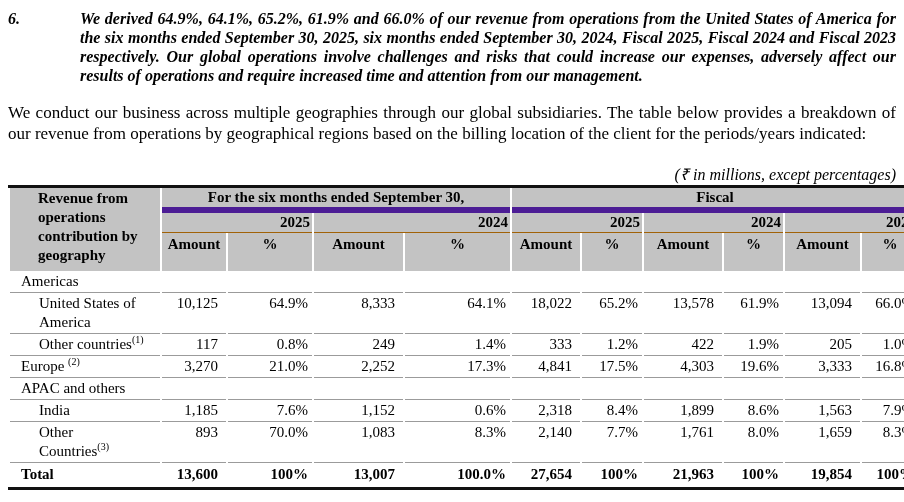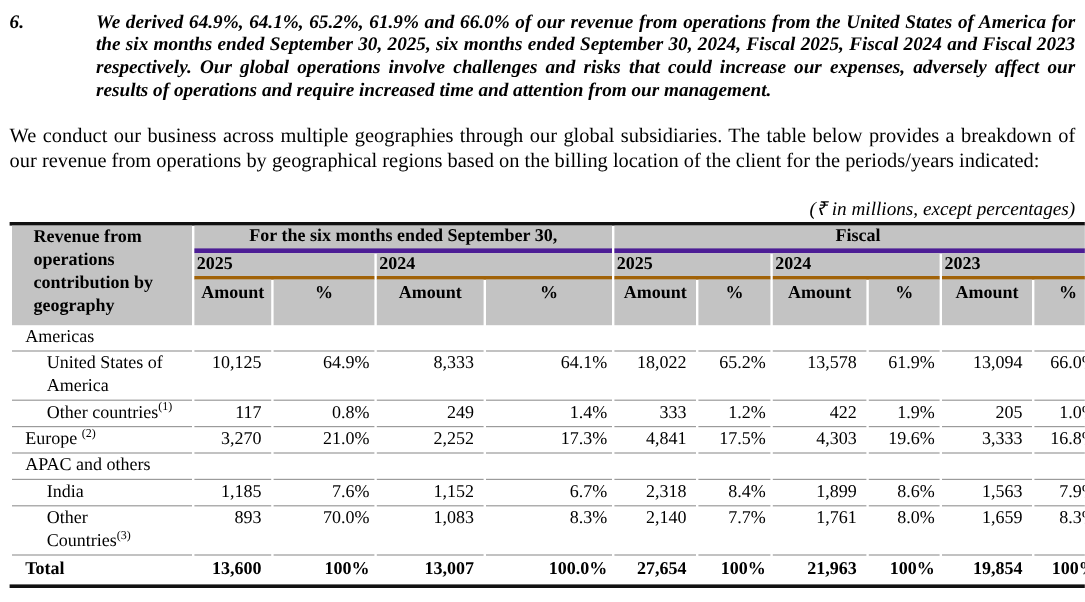--- a/index.html
+++ b/index.html
@@ -59,25 +59,25 @@
   thead th {
     background: #c3c3c3;
     font-weight: bold;
     padding: 0 2px;
     line-height: 19px;
     overflow: hidden;
   }
   th.geo {
     text-align: left;
     vertical-align: top;
-    padding-left: 18px;
+    padding-left: 28px;
     padding-top: 1px;
   }
-  th.grp  { text-align: center; height: 20px; border-bottom: 4px solid #4c1d95; }
-  th.yr   { text-align: left; height: 19px; border-bottom: 3px solid #a16207; }
+  th.grp  { text-align: center; height: 20px; border-bottom: 6px solid #4c1d95; }
+  th.yr   { text-align: right; height: 19px; border-bottom: 1px solid #a16207; }
   th.sub  { text-align: center; vertical-align: top; height: 38px; padding-top: 2px; }
 
   tbody td {
     border-bottom: 1px solid #9b9b9b;
     line-height: 19px;
     padding: 1px 2px;
     vertical-align: top;
     overflow: hidden;
   }
   td.lbl { text-align: left; white-space: pre-line; }
@@ -206,21 +206,21 @@
         <td class="num amt"></td>
         <td class="num pct"></td>
         <td class="num amt"></td>
         <td class="num pct"></td>
       </tr>
       <tr>
         <td class="lbl ind2"><span>India</span></td>
         <td class="num amt">1,185</td>
         <td class="num pct">7.6%</td>
         <td class="num amt">1,152</td>
-        <td class="num pct">6.7%</td>
+        <td class="num pct">0.6%</td>
         <td class="num amt">2,318</td>
         <td class="num pct">8.4%</td>
         <td class="num amt">1,899</td>
         <td class="num pct">8.6%</td>
         <td class="num amt">1,563</td>
         <td class="num pct">7.9%</td>
       </tr>
       <tr>
         <td class="lbl ind2"><span>Other
   Countries</span><sup class="fnote">(3)</sup></td>

